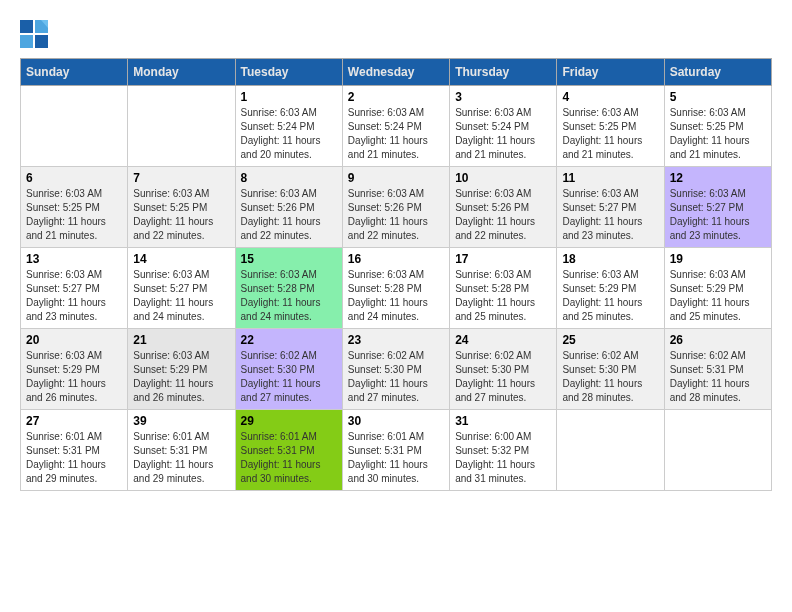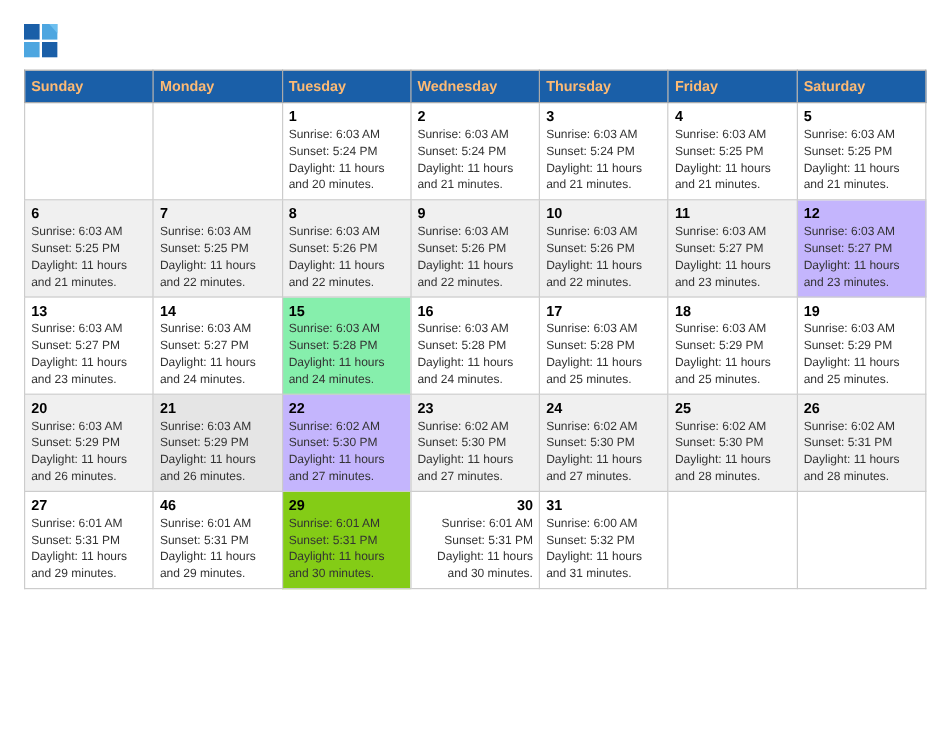--- a/index.html
+++ b/index.html
@@ -37,21 +37,21 @@
       font-size: 14px;
       color: #333;
     }
     .calendar {
       width: 100%;
       border-collapse: collapse;
       font-size: 11px;
     }
     .calendar th {
       background-color: #1a5fa8;
-      color: #fdba74;
+      color: #e5e5e5;
       text-align: left;
       padding: 6px 5px;
       font-size: 12px;
       border: 1px solid #aaa;
       margin-top: 44px;
     }
     .calendar td {
       border: 1px solid #ccc;
       vertical-align: top;
       padding: 4px 5px;
@@ -231,28 +231,28 @@
           <span class="day-num">26</span>
           <div class="day-info">Sunrise: 6:02 AM<br>Sunset: 5:31 PM<br>Daylight: 11 hours and 28 minutes.</div>
         </td>
       </tr>
       <tr>
         <td style="background-color: rgb(255, 255, 255);">
           <span class="day-num">27</span>
           <div class="day-info">Sunrise: 6:01 AM<br>Sunset: 5:31 PM<br>Daylight: 11 hours and 29 minutes.</div>
         </td>
         <td style="background-color: rgb(255, 255, 255);">
-          <span class="day-num">46</span>
+          <span class="day-num">39</span>
           <div class="day-info">Sunrise: 6:01 AM<br>Sunset: 5:31 PM<br>Daylight: 11 hours and 29 minutes.</div>
         </td>
         <td style="background-color: #84cc16;">
           <span class="day-num">29</span>
           <div class="day-info">Sunrise: 6:01 AM<br>Sunset: 5:31 PM<br>Daylight: 11 hours and 30 minutes.</div>
         </td>
-        <td style="background-color: rgb(255, 255, 255); text-align: right;">
+        <td style="background-color: rgb(255, 255, 255);">
           <span class="day-num">30</span>
           <div class="day-info">Sunrise: 6:01 AM<br>Sunset: 5:31 PM<br>Daylight: 11 hours and 30 minutes.</div>
         </td>
         <td style="background-color: rgb(255, 255, 255);">
           <span class="day-num">31</span>
           <div class="day-info">Sunrise: 6:00 AM<br>Sunset: 5:32 PM<br>Daylight: 11 hours and 31 minutes.</div>
         </td>
         <td class="empty-cell"></td>
         <td class="empty-cell"></td>
       </tr>

